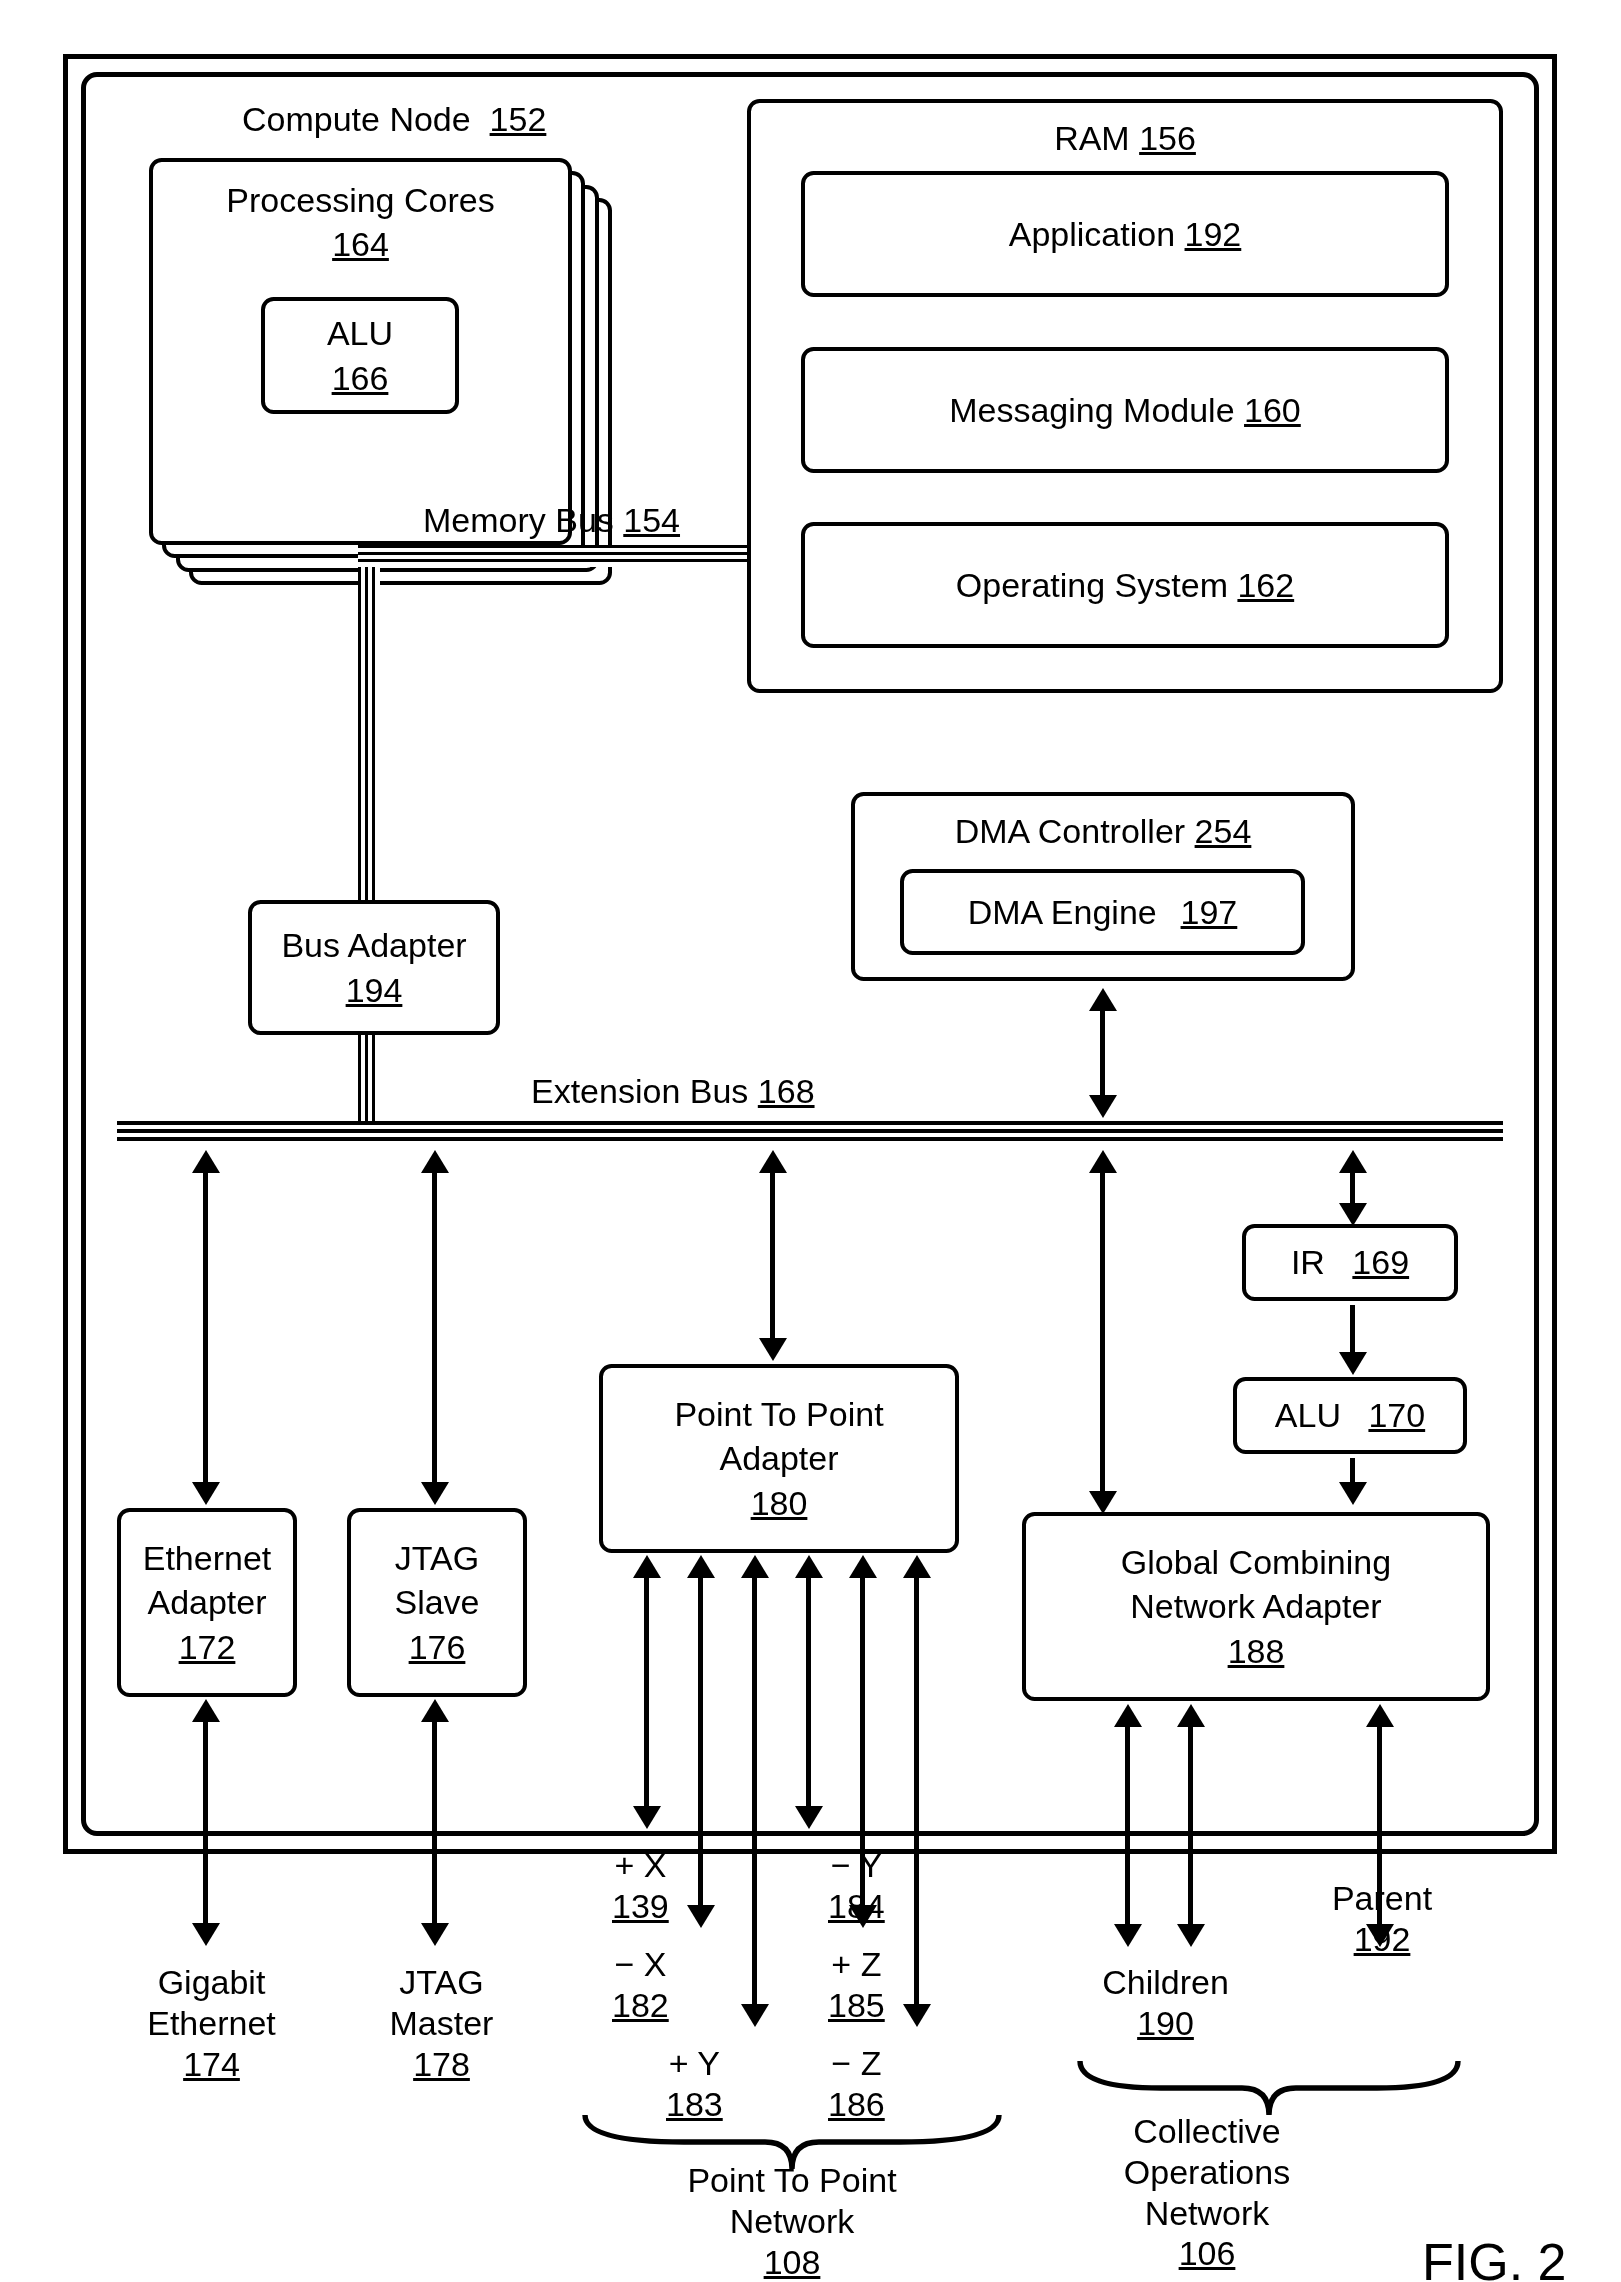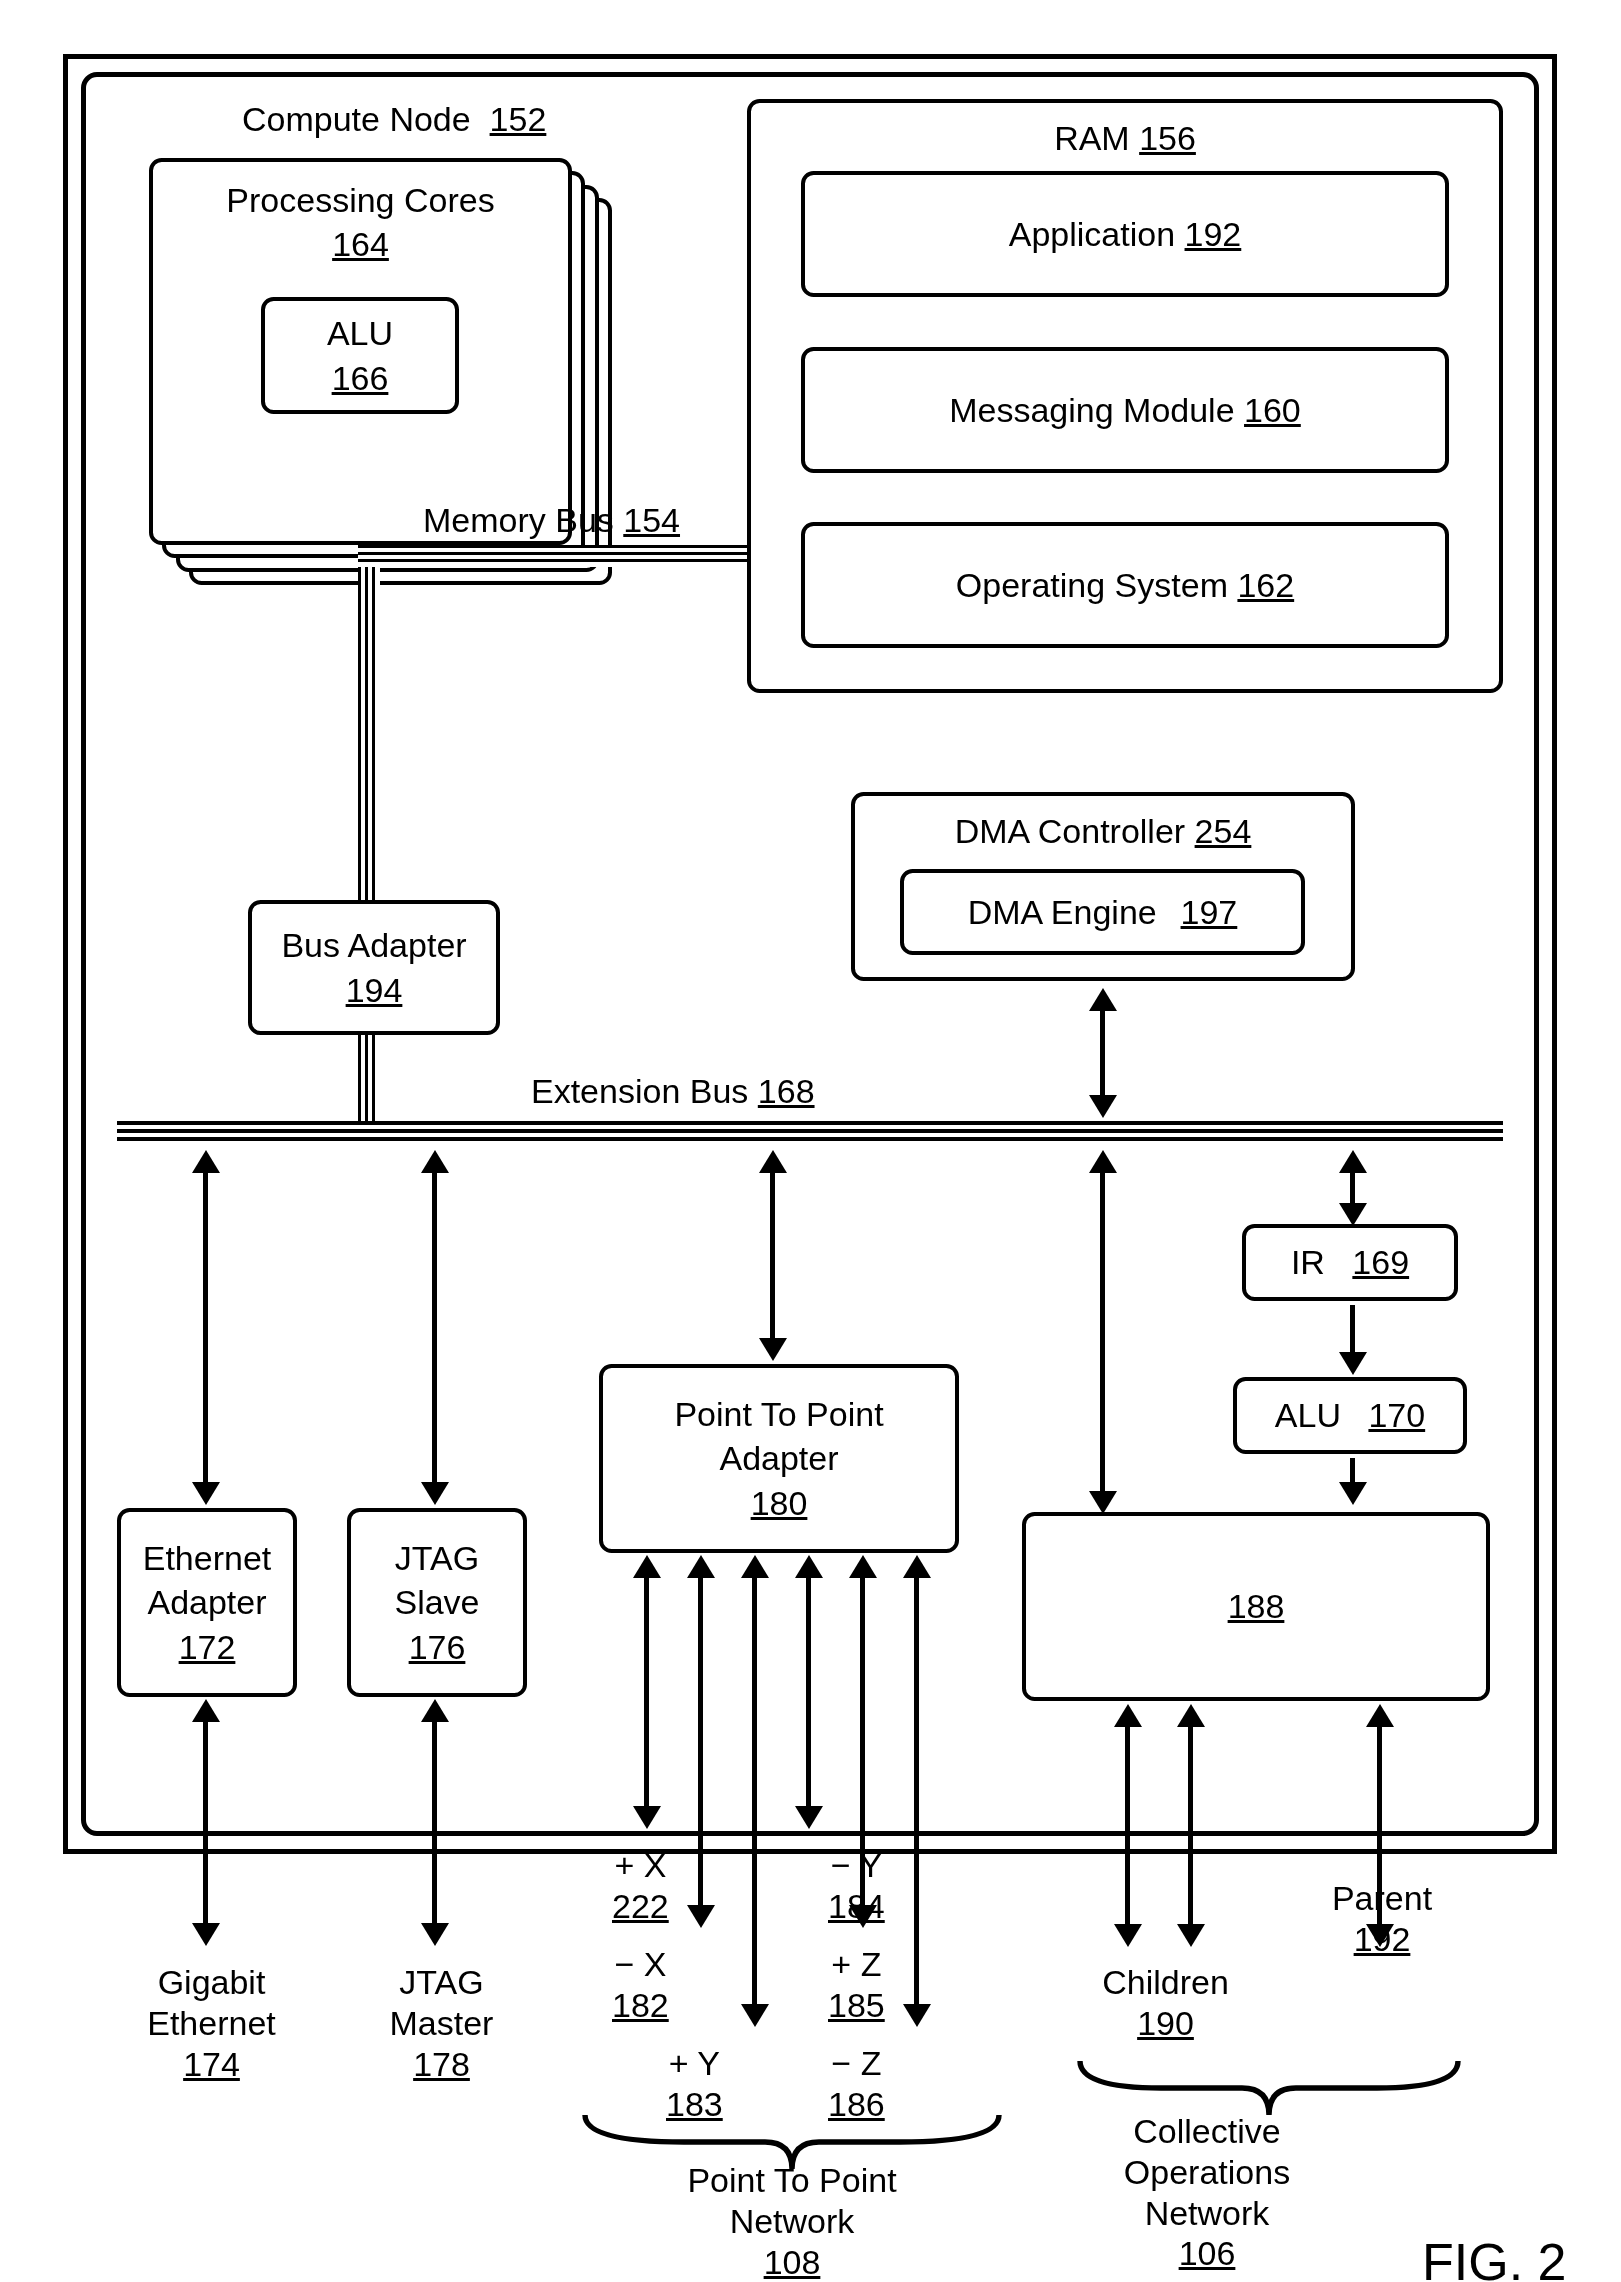--- a/index.html
+++ b/index.html
@@ -196,20 +196,22 @@
   <span class="under">176</span>
 </div>
 
 <div class="box" style="left:599px; top:1364px; width:360px; height:189px;">
   <span class="title" style="white-space:pre-line;">Point To Point
 Adapter</span>
   <span class="under">180</span>
 </div>
 
 <div class="box" style="left:1022px; top:1512px; width:468px; height:189px;">
+  <span class="title" style="white-space:pre-line;">Global Combining
+Network Adapter</span>
   <span class="under">188</span>
 </div>
 
 <div class="arrow-v dbl" style="left:203px; top:1719px; height:207px;"></div>
 <div class="arrow-v dbl" style="left:432px; top:1719px; height:207px;"></div>
 
 <div class="arrow-v dbl" style="left:644px; top:1575px; height:234px;"></div>
 <div class="arrow-v dbl" style="left:698px; top:1575px; height:333px;"></div>
 <div class="arrow-v dbl" style="left:752px; top:1575px; height:432px;"></div>
 <div class="arrow-v dbl" style="left:806px; top:1575px; height:234px;"></div>
@@ -225,21 +227,21 @@
 Ethernet</div>
   <div class="under">174</div>
 </div>
 <div class="lbl" style="left:365px; top:1962px; width:153px;">
   <div style="white-space:pre-line;">JTAG
 Master</div>
   <div class="under">178</div>
 </div>
 
 <div class="lbl" style="left:612px; top:1845px; text-align:center;">
-  <span>+ X</span><br><span class="under">222</span>
+  <span>+ X</span><br><span class="under">139</span>
 </div>
 <div class="lbl" style="left:612px; top:1944px; text-align:center;">
   <span>− X</span><br><span class="under">182</span>
 </div>
 <div class="lbl" style="left:666px; top:2043px; text-align:center;">
   <span>+ Y</span><br><span class="under">183</span>
 </div>
 <div class="lbl" style="left:828px; top:1845px; text-align:center;">
   <span>− Y</span><br><span class="under">184</span>
 </div>

